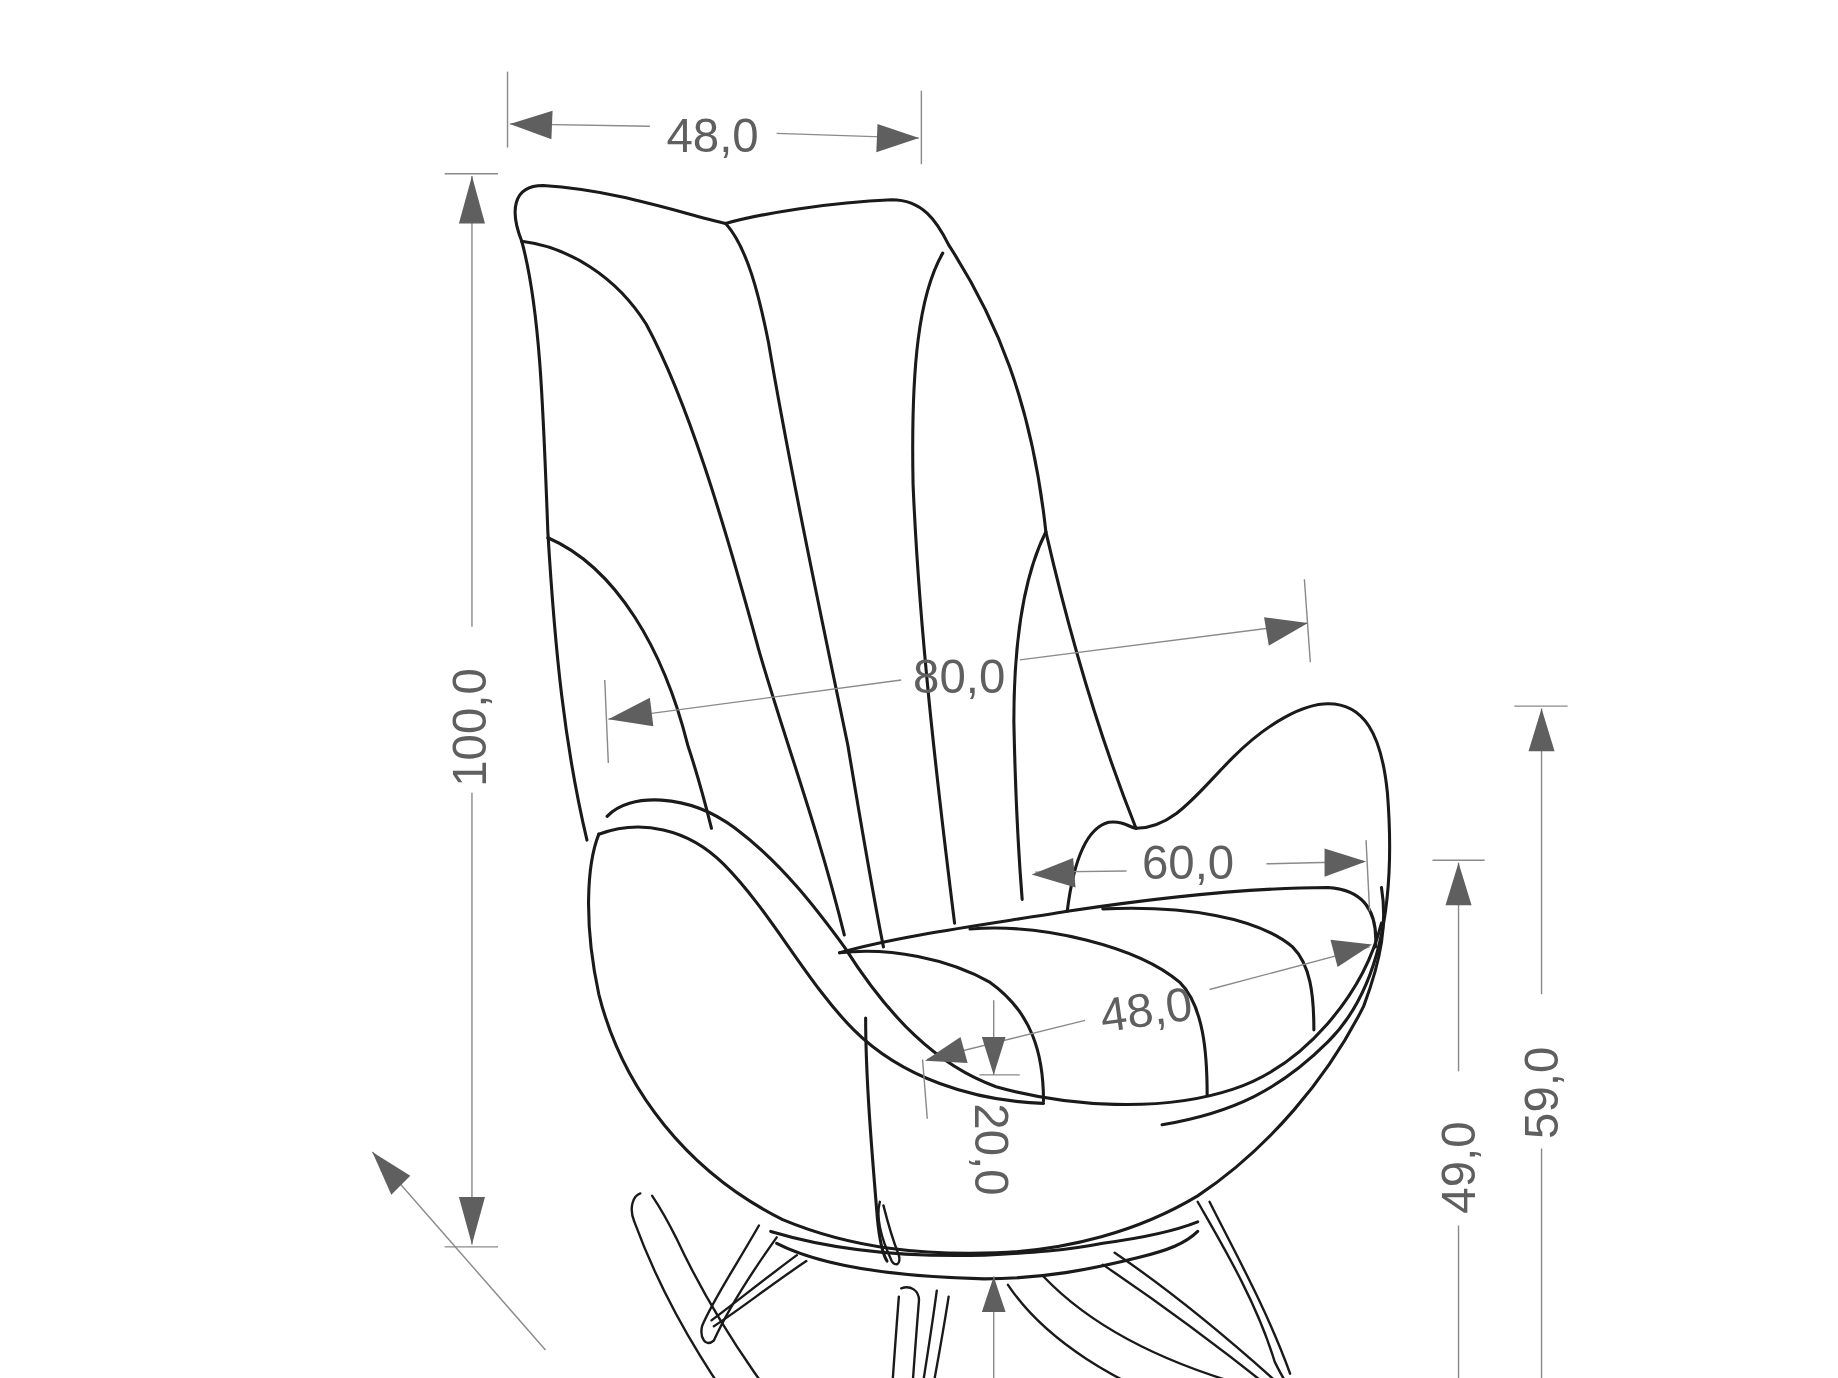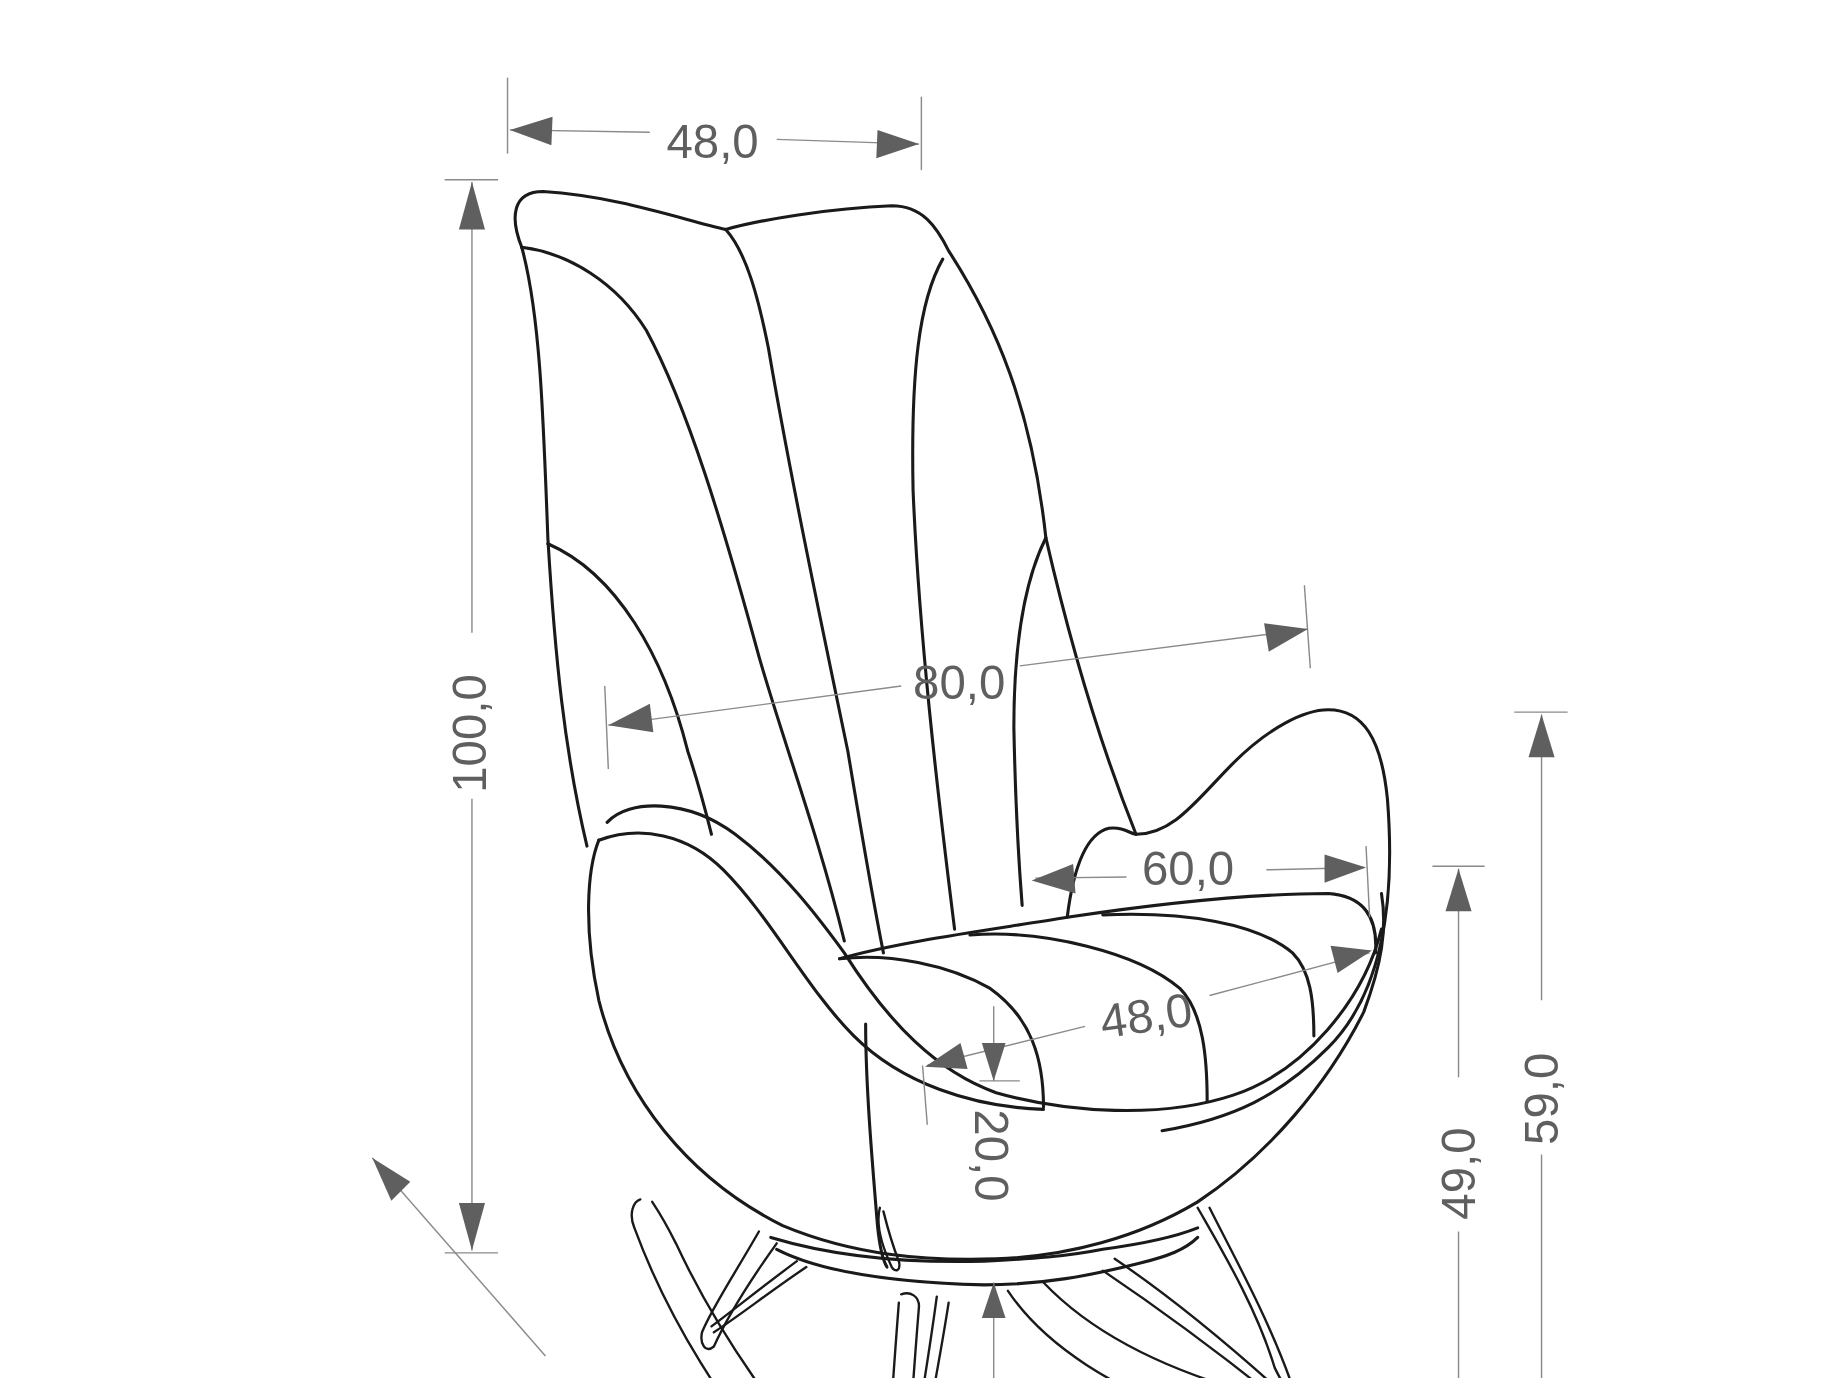--- a/index.html
+++ b/index.html
@@ -1,17 +1,17 @@
 <!DOCTYPE html>
 <html><head>
   <meta charset="utf-8">
   <style>
     html, body { margin: 0; padding: 0; background: #ffffff; }
     body { width: 1838px; height: 1378px; overflow: hidden; }
-    #canvas { position: absolute; left: 0; top: 16px; width: 1838px; height: 1000px; border-radius: 23px; }
+    #canvas { position: absolute; left: 0; top: 10px; width: 1838px; height: 1000px; border-radius: 23px; }
     svg { display: block; }
     .outline { fill: none; stroke: #1a1a1a; stroke-width: 2.6; stroke-linecap: round; stroke-linejoin: round; }
     .thin { fill: none; stroke: #1a1a1a; stroke-width: 2; stroke-linecap: round; stroke-linejoin: round; }
     .dim { fill: none; stroke: #8a8a8a; stroke-width: 1.2; }
     .arrow { fill: #5f5f5f; stroke: none; }
     .dimtext { fill: #5f5f5f; font-family: "Liberation Sans", sans-serif; font-size: 40px; }
   </style>
 </head>
 <body>
 

